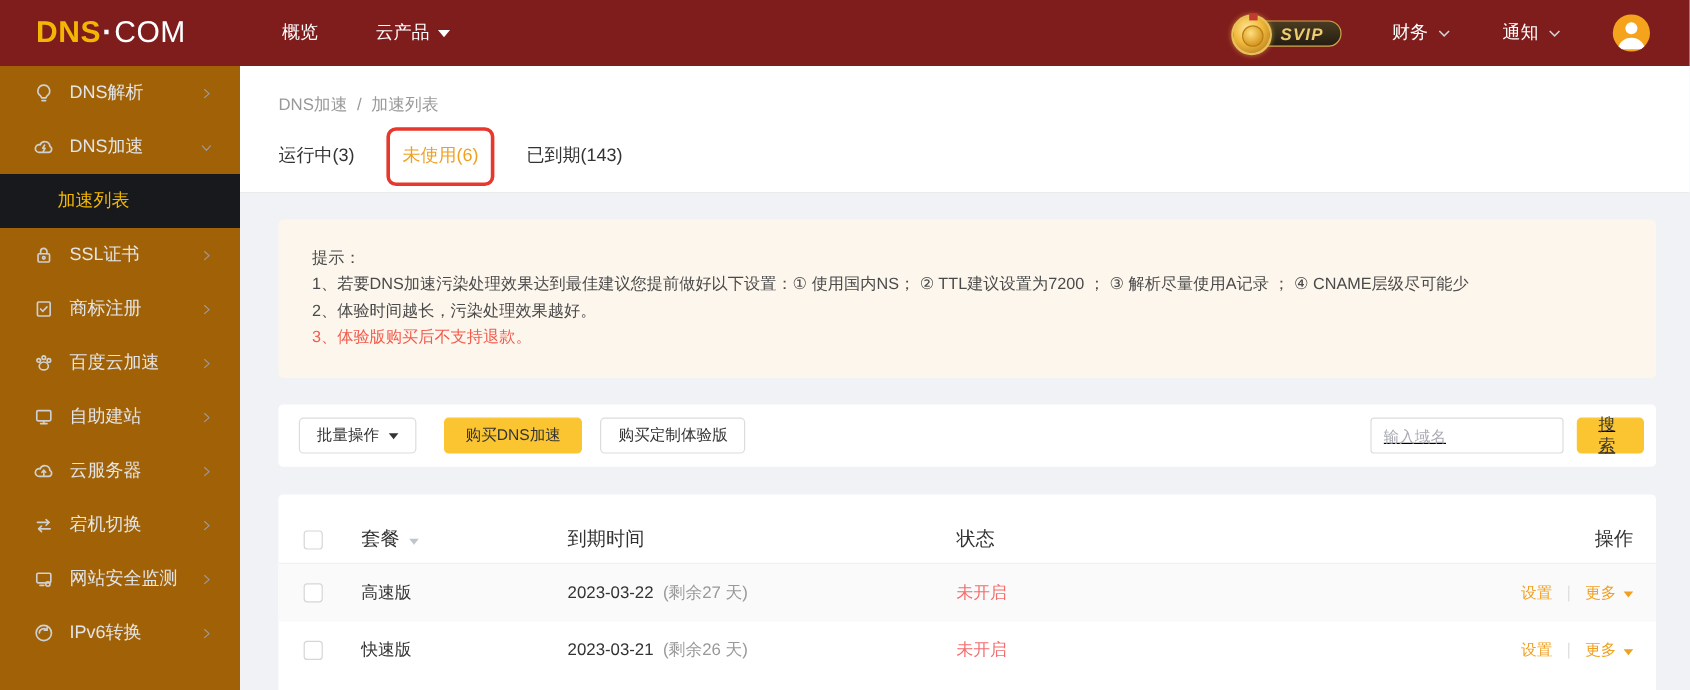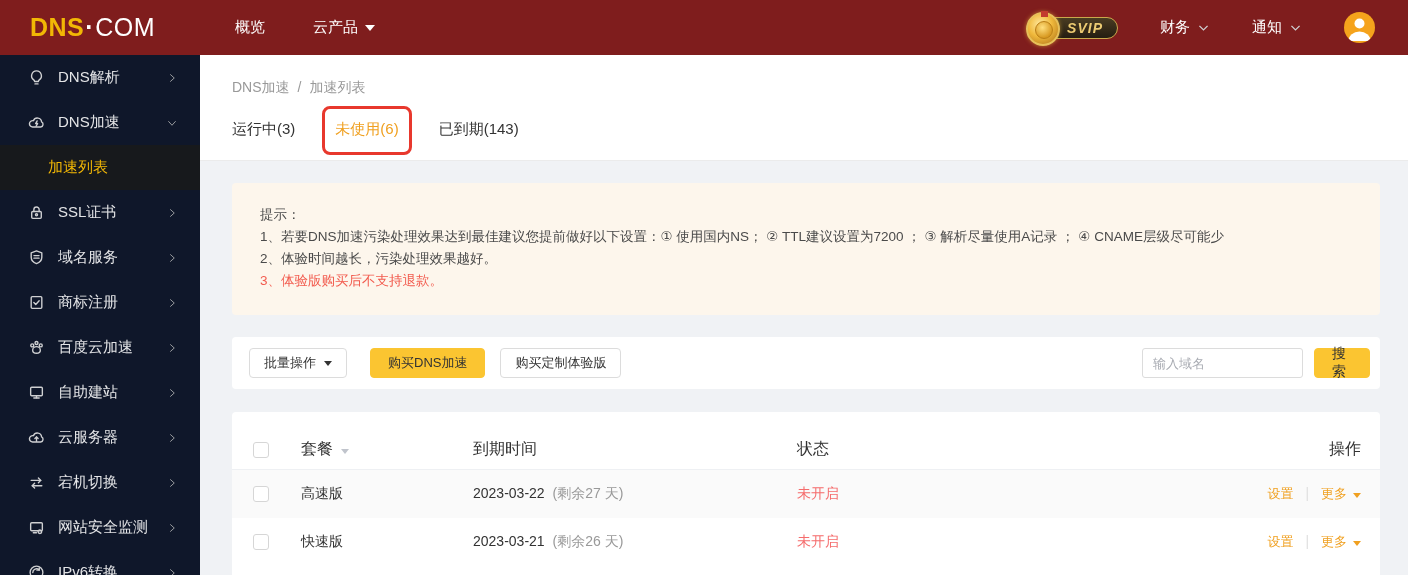--- a/index.html
+++ b/index.html
@@ -26,21 +26,21 @@
     background:radial-gradient(circle at 40% 35%, #ffe9a0, #f0b93c 45%, #a96c14 100%);
     border:2px solid #e7c05a; box-shadow:0 0 4px rgba(240,185,60,.6); }
   .svip-medal::before { content:""; position:absolute; left:7px; top:7px; width:16px; height:16px;
     border-radius:50%; background:radial-gradient(circle at 40% 35%, #ffdf7e, #d89а22 70%); background:radial-gradient(circle at 40% 35%, #ffdf7e, #d89a22 70%); border:1px solid #b97e16; }
   .svip-medal::after { content:""; position:absolute; left:13px; top:-3px; width:7px; height:6px; background:#c23b2e; }
   .chev { stroke:#cfd0d2; stroke-width:1.6; fill:none; }
   .avatar { width:31px; height:31px; border-radius:50%; background:#f5a31c; position:relative; cursor:pointer; overflow:hidden; }
   .avatar svg { position:absolute; left:0; top:0; }
 
   
-  .sidebar { position:absolute; left:0; top:55px; width:200px; height:520px; background:#0f172a; z-index:20; }
+  .sidebar { position:absolute; left:0; top:55px; width:200px; height:520px; background:#a16207; z-index:20; }
   .side-item { height:45px; display:flex; align-items:center; padding:0 22px 0 28px; cursor:pointer; color:#e3e4e6; }
   .side-item .s-ico { width:17px; height:17px; margin-right:13px; flex:0 0 17px; color:#cfd0d2; }
   .side-item .s-label { font-size:15px; flex:1; }
   .side-item .s-arrow { width:12px; height:12px; color:#9a9c9f; }
   .side-sub { height:45px; display:flex; align-items:center; padding-left:48px; background:#17191c; cursor:pointer; }
   .side-sub .s-label { font-size:15px; color:#f2b705; }
   .s-ico svg, .s-arrow svg { display:block; width:100%; height:100%; }
   .ic { fill:none; stroke:currentColor; stroke-width:1.3; stroke-linecap:round; stroke-linejoin:round; }
 
   
@@ -58,21 +58,21 @@
   .notice { margin-top:22px; height:132px; background:#fdf6ec; padding:21px 28px; }
   .notice p { font-size:13.5px; color:#4a4a4a; line-height:22px; }
   .notice p.warn { color:#f25b4e; }
 
   .toolbar { margin-top:22px; height:52px; display:flex; align-items:center; padding:0 10px 0 17px; }
   .btn { height:30px; border-radius:4px; font-size:13px; display:inline-flex; align-items:center; justify-content:center; cursor:pointer; }
   .btn-plain { background:#fff; border:1px solid #dcdcdc; color:#333; padding:0 14px; gap:8px; }
   .btn-yellow { background:#fbc531; border:1px solid #fbc531; color:#333; padding:0 17px; }
   .caret-dk { width:0; height:0; border-left:4px solid transparent; border-right:4px solid transparent; border-top:5px solid #333; }
   .tb-gap1 { width:23px; } .tb-gap2 { width:15px; }
-  .search-wrap { margin-left:auto; display:flex; align-items:flex-end; }
+  .search-wrap { margin-left:auto; display:flex; align-items:flex-end;text-decoration:underline; }
   .search-input { width:161px; height:30px; border:1px solid #dcdcdc; border-radius:3px; padding:0 10px;
     font-size:13px; color:#333; outline:none; }
   .search-input::placeholder { color:#a8abb2; }
   .search-btn { width:56px; margin-left:11px; font-size:14px; }
 
   .tablecard { margin-top:23px; height:190px; padding-top:18px; overflow:hidden; }
   .trow { display:flex; align-items:center; }
   .trow.head { height:40px; border-bottom:1px solid #eef0f3; color:#333; font-size:16px; }
   .trow.r { height:48px; font-size:14px;align-items:center; }
   .trow.r.stripe { background:#fafafa; }
@@ -180,35 +180,20 @@
     <span class="s-label">SSL证书</span>
     <span class="s-arrow">
         <svg viewBox="0 0 16 16">
           <polyline class="ic" points="6,3.5 11,8 6,12.5"></polyline>
         </svg>
       </span>
   </div>
   <div class="side-item">
     <span class="s-ico">
         <svg viewBox="0 0 16 16">
-          <path class="ic" d="M8 1.8 13 3.6v4.2c0 3-2.1 4.9-5 6-2.9-1.1-5-3-5-6V3.6Z"></path>
-          <line class="ic" x1="5.6" y1="6.2" x2="10.4" y2="6.2"></line>
-          <line class="ic" x1="5.6" y1="8.6" x2="10.4" y2="8.6"></line>
-        </svg>
-      </span>
-    <span class="s-label">域名服务</span>
-    <span class="s-arrow">
-        <svg viewBox="0 0 16 16">
-          <polyline class="ic" points="6,3.5 11,8 6,12.5"></polyline>
-        </svg>
-      </span>
-  </div>
-  <div class="side-item">
-    <span class="s-ico">
-        <svg viewBox="0 0 16 16">
           <rect class="ic" x="3" y="2.5" width="10" height="11" rx="1"></rect>
           <polyline class="ic" points="5.5,8 7.3,9.8 10.5,6.3"></polyline>
         </svg>
       </span>
     <span class="s-label">商标注册</span>
     <span class="s-arrow">
         <svg viewBox="0 0 16 16">
           <polyline class="ic" points="6,3.5 11,8 6,12.5"></polyline>
         </svg>
       </span>

